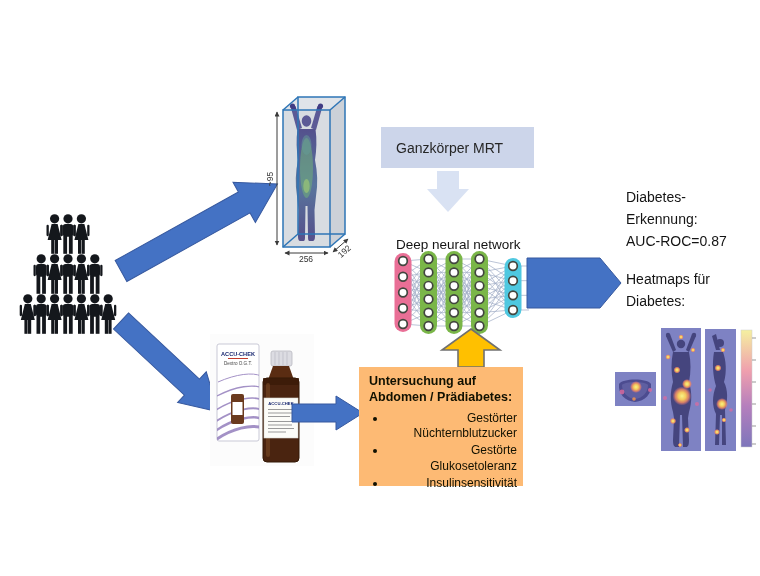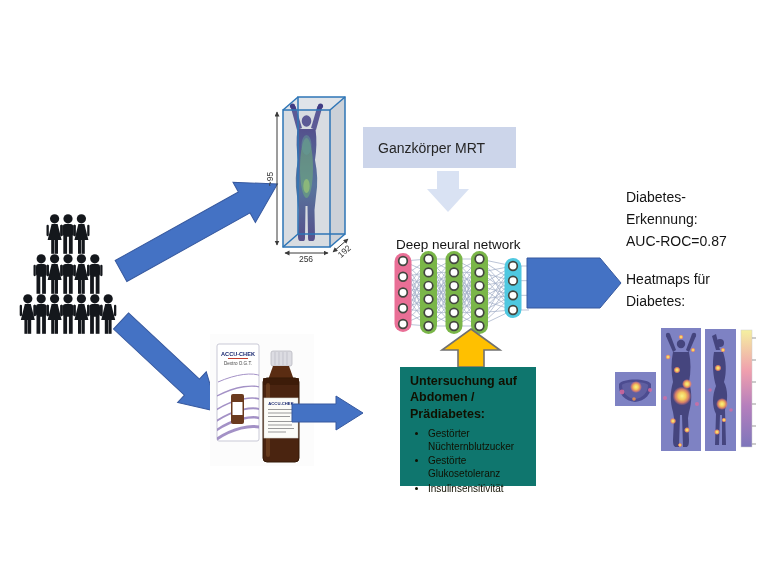--- a/index.html
+++ b/index.html
@@ -1,29 +1,29 @@
 <!DOCTYPE html>
 <html><head>
 <meta charset="utf-8">
 <style>
   html,body{margin:0;padding:0;background:#fff;}
   .canvas{position:relative;width:760px;height:576px;background:#ffffff;overflow:hidden;
           font-family:"Liberation Sans",sans-serif;color:#1f1f1f;}
   .gfx{position:absolute;left:0;top:0;width:760px;height:576px;}
-  .mrt-box{position:absolute;left:363px;top:127px;width:153px;height:41px;background:#ccd5ea;
+  .mrt-box{position:absolute;left:381px;top:127px;width:153px;height:41px;background:#ccd5ea;
            display:flex;align-items:center;padding-left:15px;box-sizing:border-box;
            font-size:14px;color:#262626;}
   .dnn-label{position:absolute;left:396px;top:237px;font-size:13.5px;color:#141414;}
   .results{position:absolute;left:610px;top:170px;width:150px;font-size:14px;color:#141414;}
   .results p{margin:16px;line-height:22px;}
   .results p + p{margin-top:14px;}
-  .ogtt-box{position:absolute;left:400px;top:367px;width:136px;height:119px;background:#0f766e;
+  .ogtt-box{position:absolute;left:359px;top:367px;width:164px;height:119px;background:#fdba74;
             box-sizing:border-box;padding:6px 6px 4px 10px;color:#101000;}
   .ogtt-title{font-size:12.5px;font-weight:bold;line-height:1.3;}
-  .ogtt-box ul{margin:5px 0 0 0;padding-left:18px;font-size:10px;line-height:1.32;}
+  .ogtt-box ul{margin:5px 0 0 0;padding-left:18px;font-size:12px;line-height:1.32;text-align:right;}
   .ogtt-box li{margin:0 0 1px 0;}
 </style>
 </head>
 <body>
 
 <div class="canvas">
 
 <svg class="gfx" viewBox="0 0 760 576">
   <defs>
     <symbol id="man-icon-sym" viewBox="0 0 22 40">

